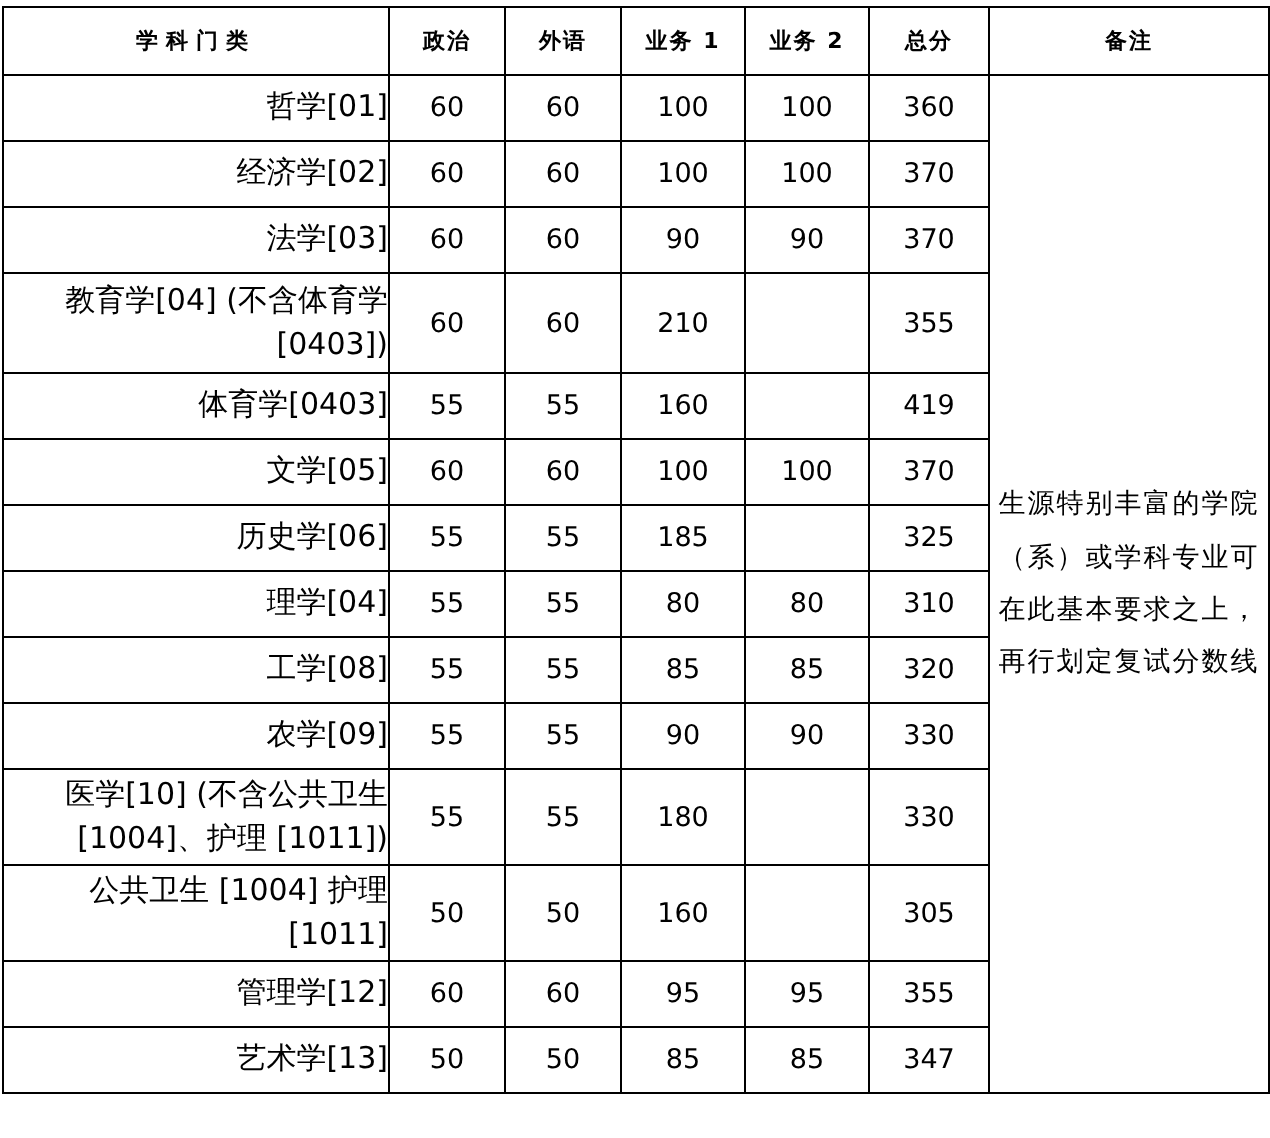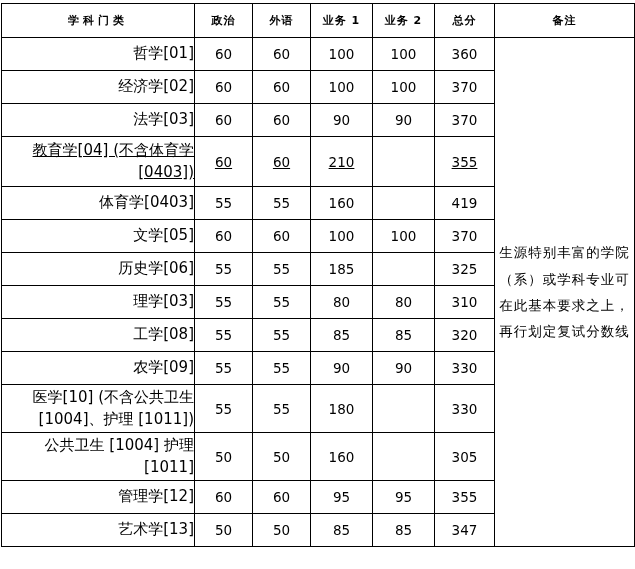--- a/index.html
+++ b/index.html
@@ -67,21 +67,20 @@
     font-size: 13.5px;
     padding: 0 14px;
     letter-spacing: 1px;
   }
   .remark-text {
     display: block;
     text-align: center;
   }
   .tall {
     height: 50px;
-    text-decoration: underline;
   }
   .tall2 {
     height: 48px;
   }
 </style>
 </head>
 <body>
 
 <table id="score-table">
   <colgroup>
@@ -158,21 +157,21 @@
     </tr>
     <tr>
       <td class="subject">历史学[06]</td>
       <td class="num">55</td>
       <td class="num">55</td>
       <td class="num">185</td>
       <td class="num empty"></td>
       <td class="num">325</td>
     </tr>
     <tr>
-      <td class="subject">理学[03]</td>
+      <td class="subject">理学[04]</td>
       <td class="num">55</td>
       <td class="num">55</td>
       <td class="num">80</td>
       <td class="num">80</td>
       <td class="num">310</td>
     </tr>
     <tr>
       <td class="subject">工学[08]</td>
       <td class="num">55</td>
       <td class="num">55</td>

